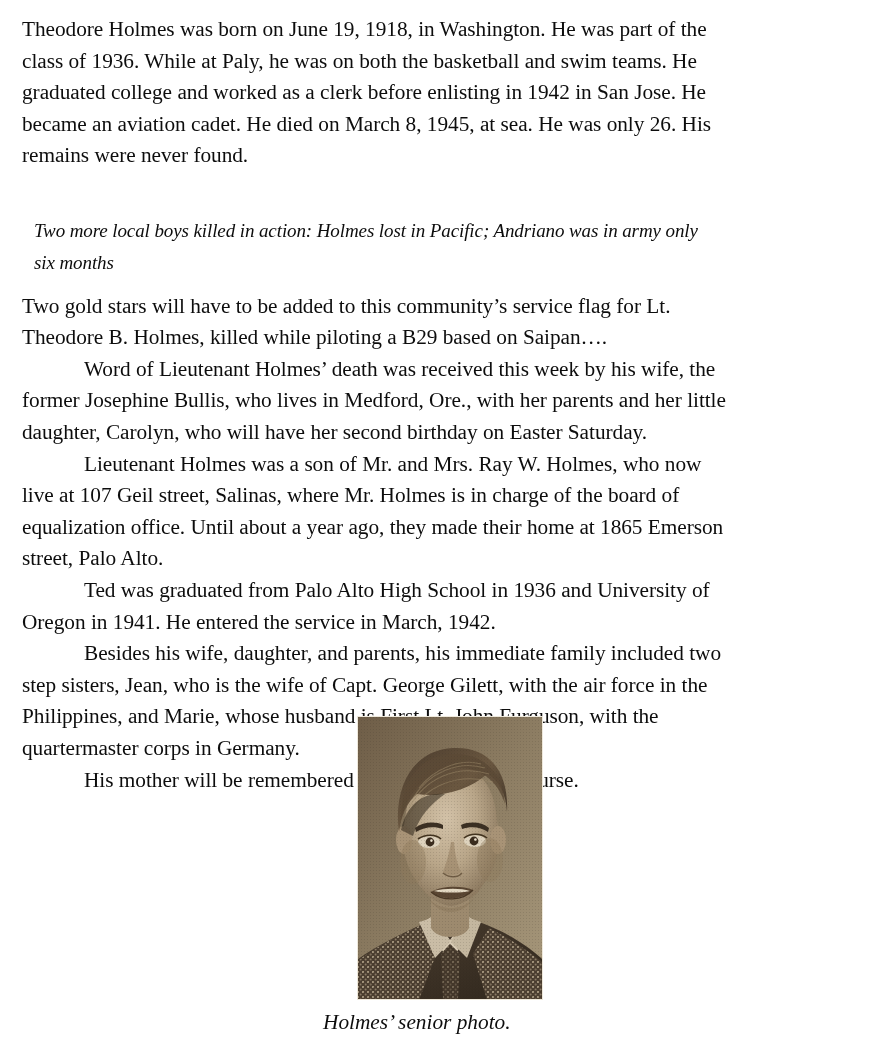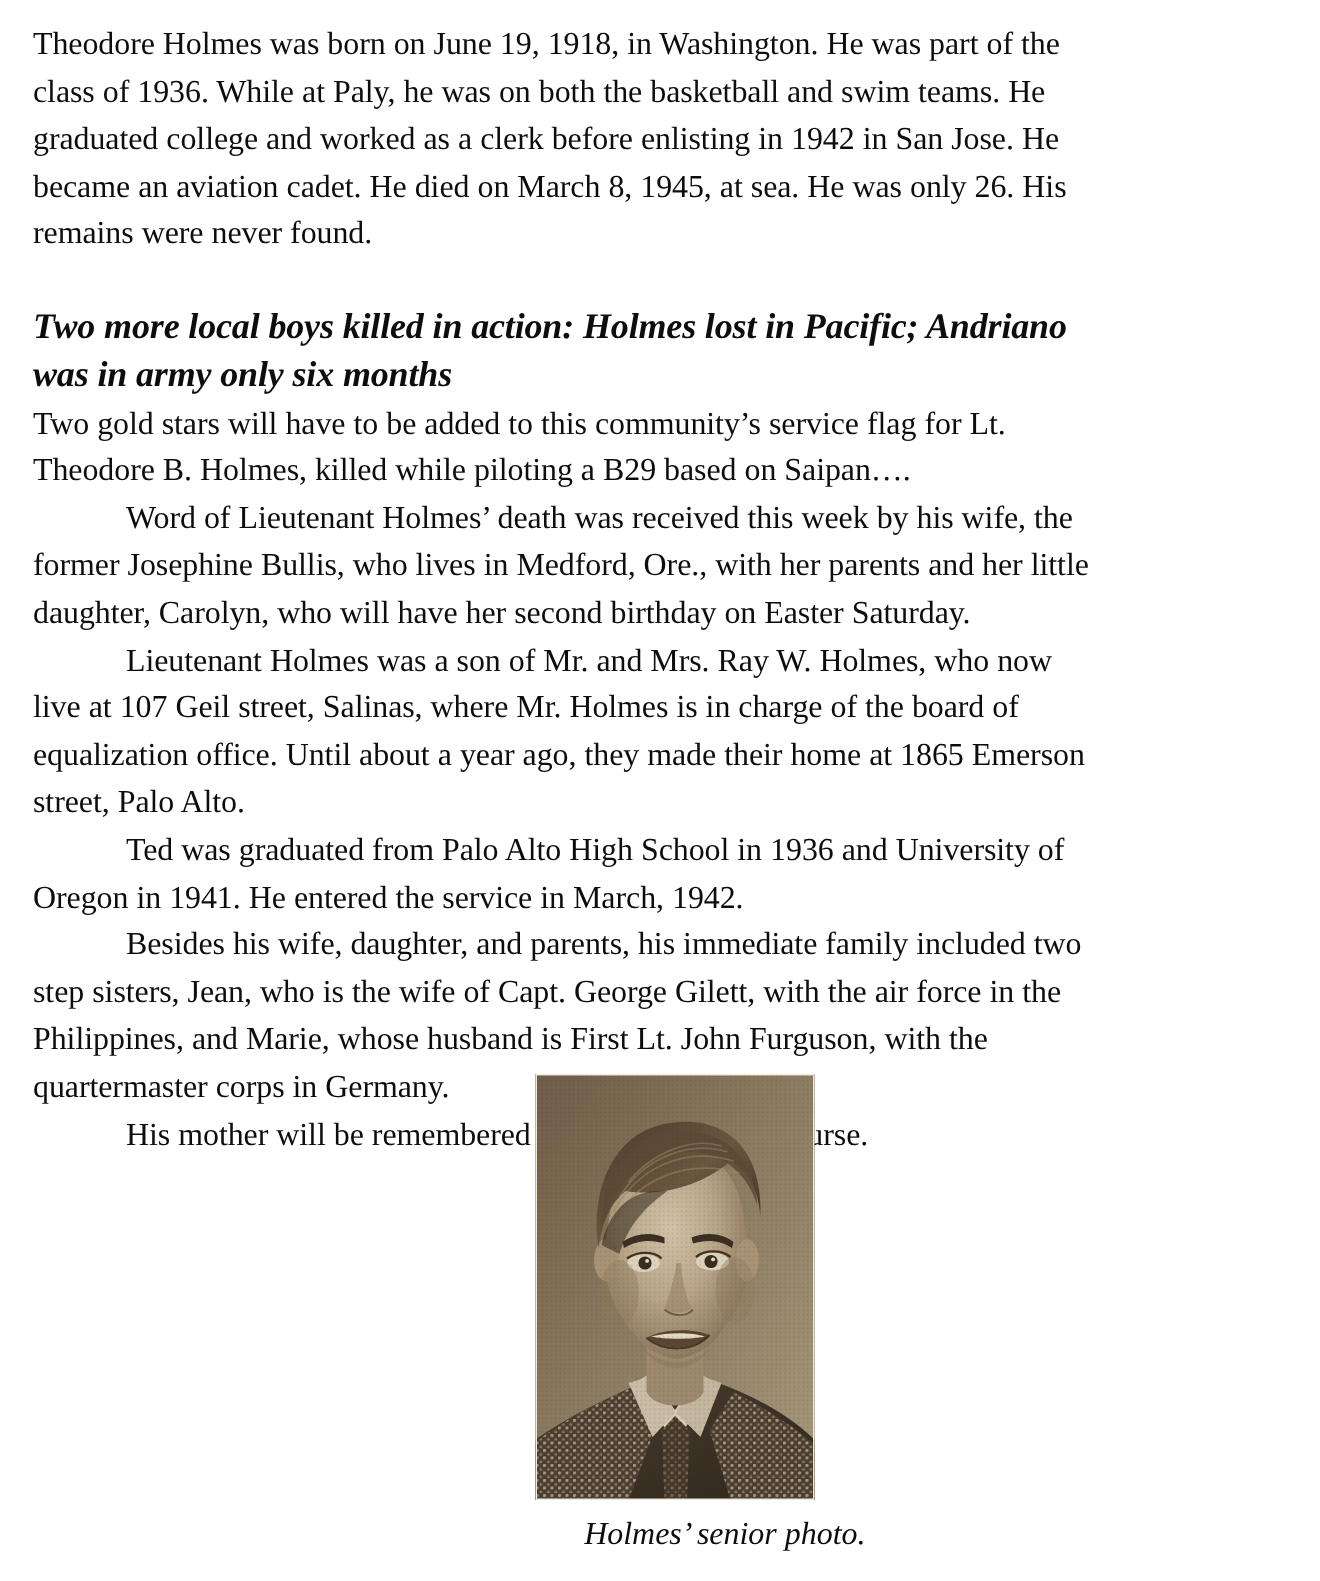--- a/index.html
+++ b/index.html
@@ -28,25 +28,25 @@
     line-height: 31.6px;
     text-align: left;
     margin: 0;
     letter-spacing: -0.05px;
     word-spacing: 0.1px;
   }
   .indent {
     text-indent: 62px;
   }
   .section-head {
-    font-size: 24px;
+    font-size: 19px;
     line-height: 31.6px;
-    font-weight: bold;
+    font-weight: normal;
     font-style: italic;
-    margin: 0;
+    margin: 12px;
     letter-spacing: -0.1px;
   }
   .spacer-block {
     height: 31.5px;
   }
   .figure {
     margin: 0;
     padding: 0;
     position: absolute;
     left: 357px;
@@ -61,21 +61,21 @@
     background: #6b5a44;
   }
   .photo-frame svg {
     display: block;
     width: 186px;
     height: 284px;
   }
   .caption {
     margin: 0;
     padding-top: 9px;
-    text-align: right;
+    text-align: left;
     font-style: italic;
     font-size: 21.3px;
     line-height: 26px;
     white-space: nowrap;
     margin-left: -34px;
     margin-right: -34px;
   }
 </style>
 </head>
 <body>

